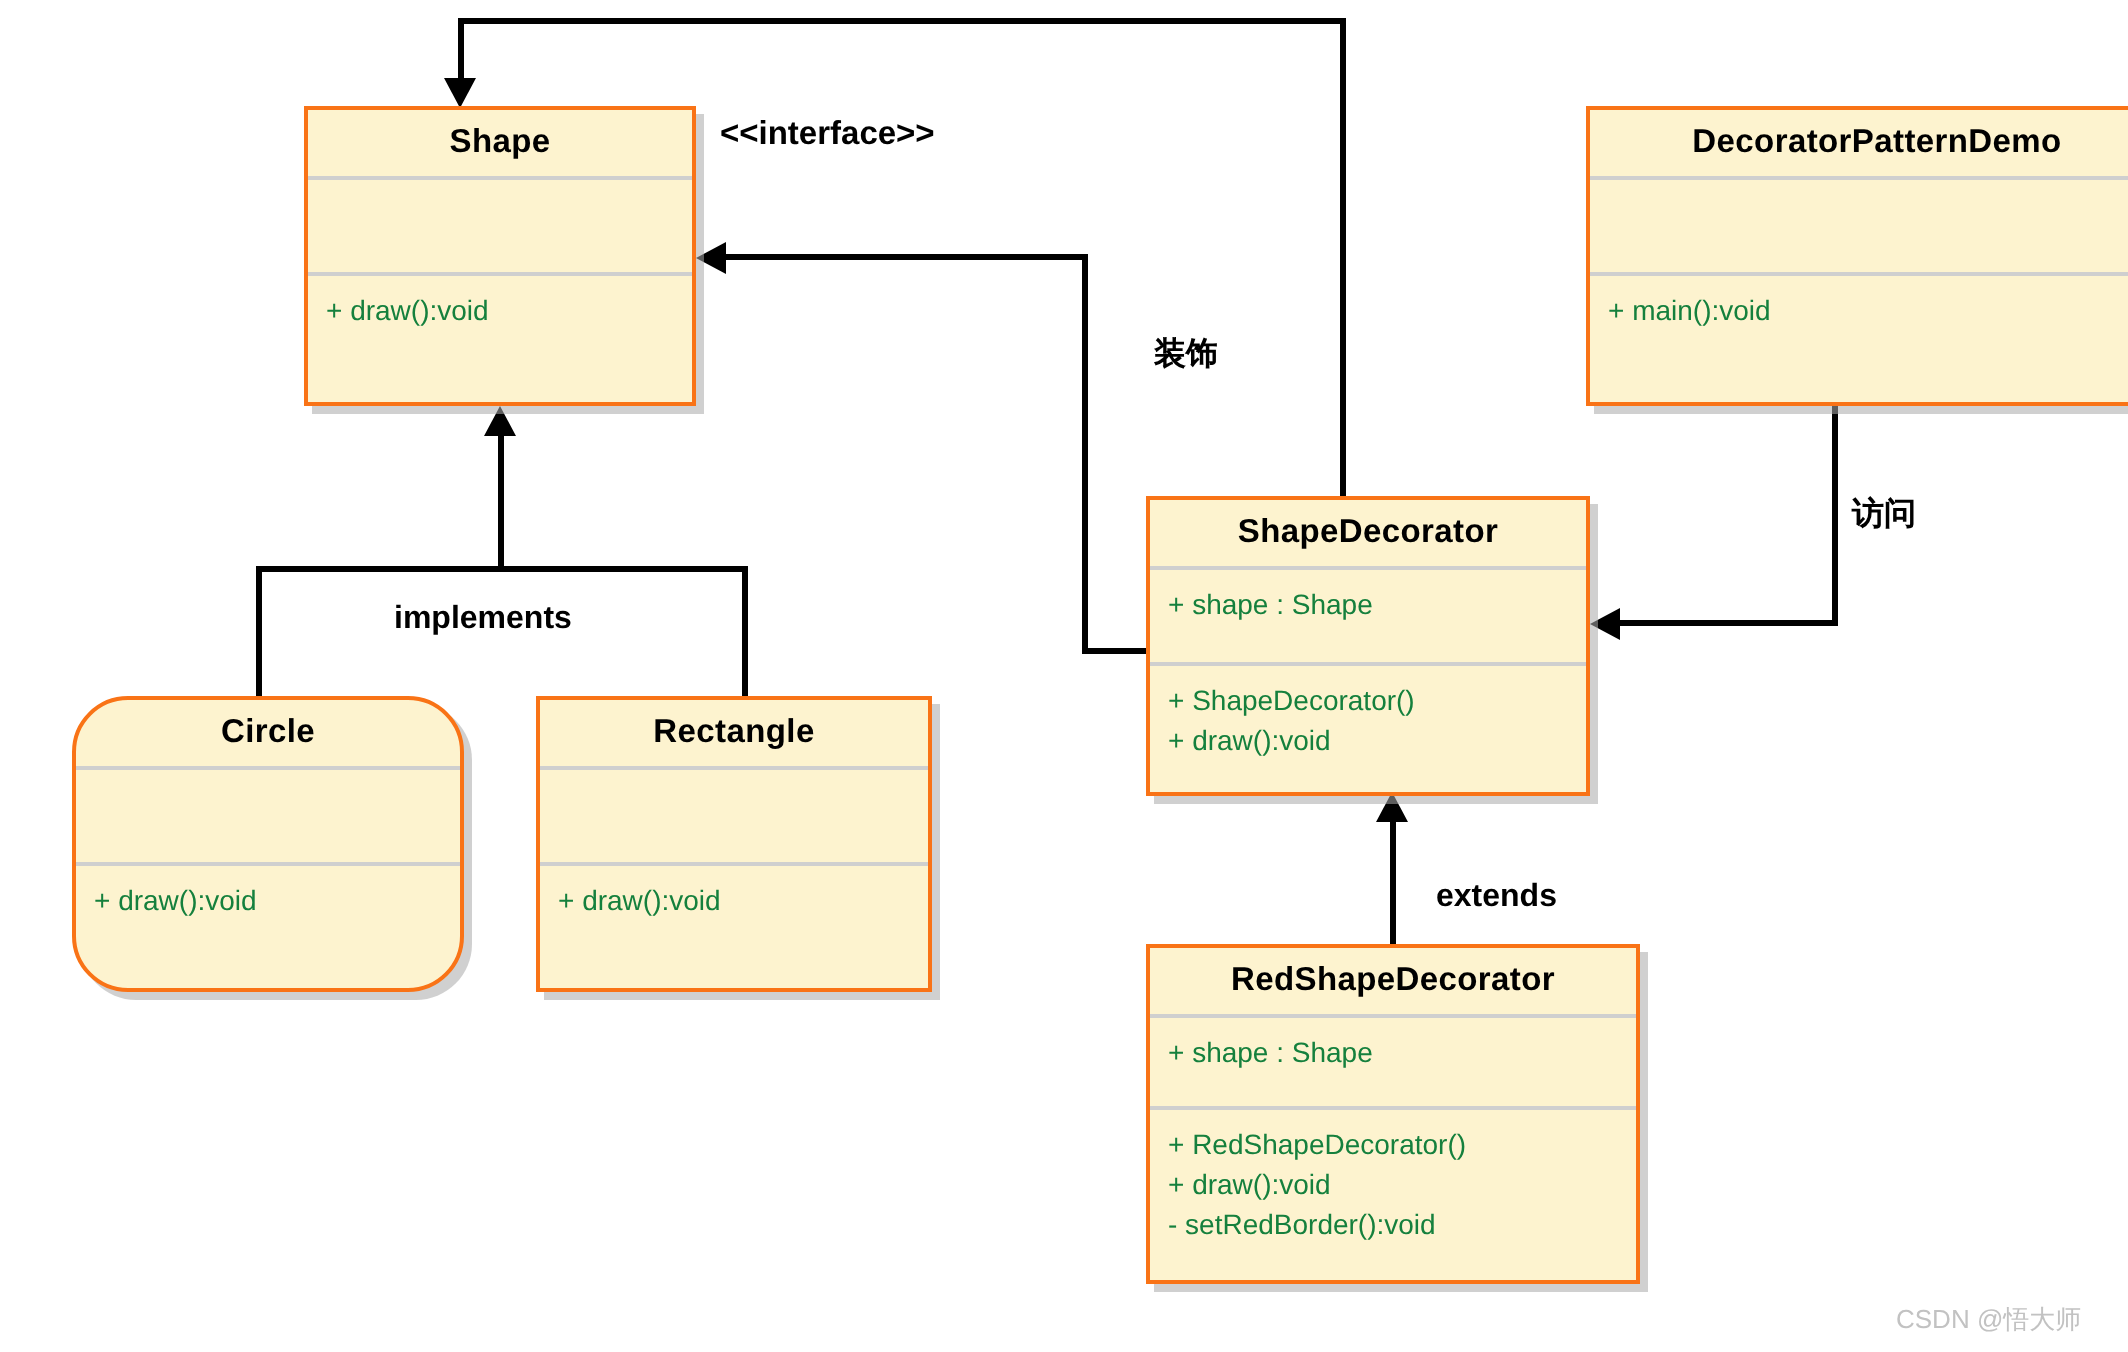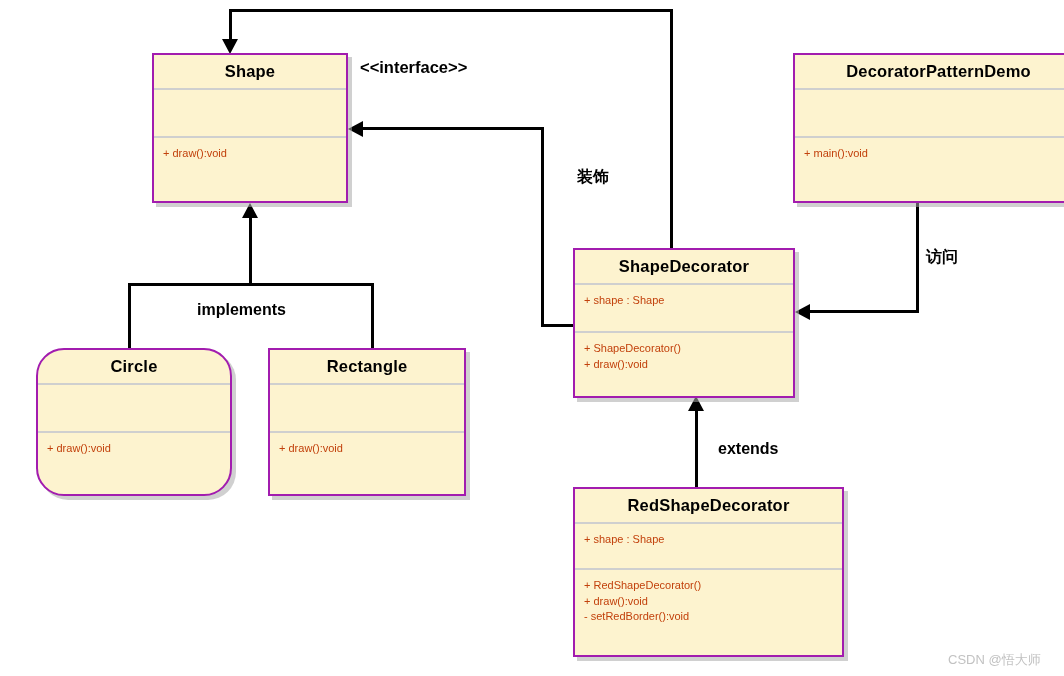--- a/index.html
+++ b/index.html
@@ -16,42 +16,42 @@
     width: 1064px;
     height: 676px;
     background: #ffffff;
     overflow: hidden;
   }
   
   .uml-class {
     position: absolute;
     box-sizing: border-box;
     background: #fdf3cf;
-    border: 2px solid #a21caf;
+    border: 2px solid #f97316;
     box-shadow: 4px 4px 0 0 rgba(170,170,170,0.55);
     z-index: 5;
   }
   .uml-name {
     text-align: center;
     font-weight: bold;
     font-size: 16.5px;
     color: #000000;
     padding: 7px 4px 8px 4px;
     line-height: 1.1;
     letter-spacing: 0.2px;
   }
   .uml-sep {
     height: 2px;
     background: #cfcfcf;
     margin: 0;
   }
   .uml-compartment {
     padding: 8px 9px 8px 9px;
-    font-size: 11px;
-    color: #c2410c;
+    font-size: 14px;
+    color: #15803d;
     line-height: 1.42;
     box-sizing: border-box;
   }
   .uml-compartment .member {
     white-space: nowrap;
   }
   
   .edge {
     position: absolute;
     background: #000000;
@@ -184,21 +184,21 @@
   <div class="uml-class" style="left:268px; top:348px; width:198px; height:148px;">
     <div class="uml-name">Rectangle</div>
     <div class="uml-sep"></div>
     <div class="uml-compartment" style="height:46px;"></div>
     <div class="uml-sep"></div>
     <div class="uml-compartment">
       <div class="member">+ draw():void</div>
     </div>
   </div>
 
-  <div class="uml-class" style="left:573px; top:487px; width:271px; height:170px;">
+  <div class="uml-class" style="left:573px; top:472px; width:247px; height:170px;">
     <div class="uml-name">RedShapeDecorator</div>
     <div class="uml-sep"></div>
     <div class="uml-compartment" style="height:44px;">
       <div class="member">+ shape : Shape</div>
     </div>
     <div class="uml-sep"></div>
     <div class="uml-compartment">
       <div class="member">+ RedShapeDecorator()</div>
       <div class="member">+ draw():void</div>
       <div class="member">- setRedBorder():void</div>

